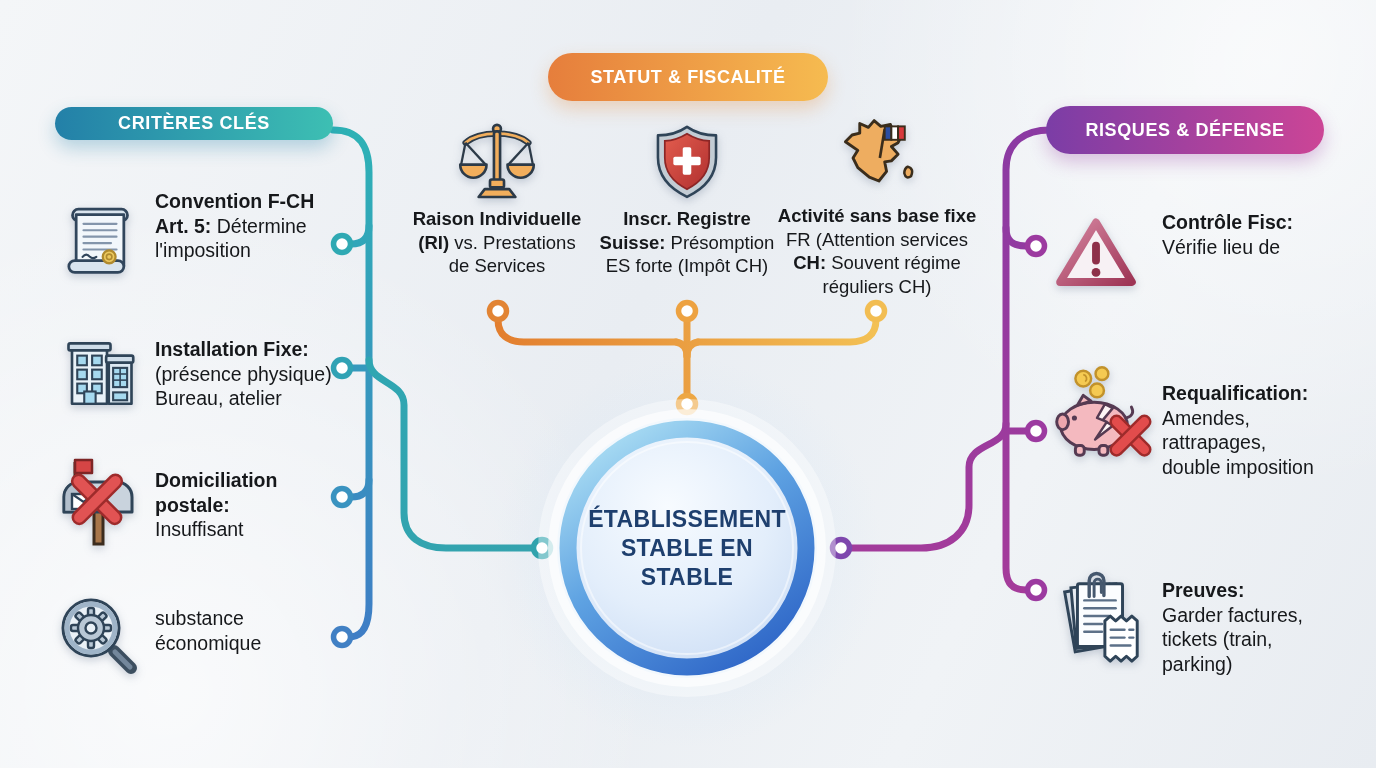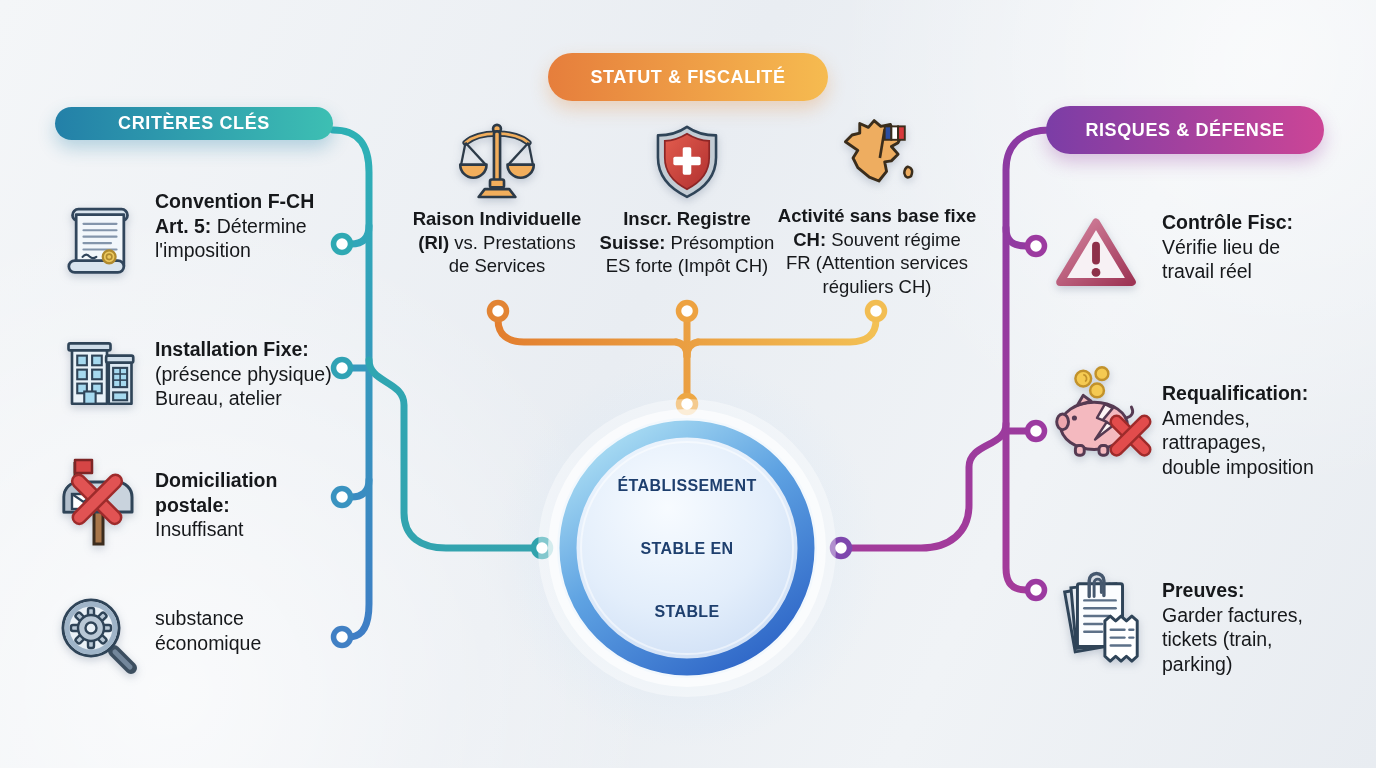--- a/index.html
+++ b/index.html
@@ -19,22 +19,22 @@
     background:linear-gradient(90deg,#e67e3c,#f6bb50);box-shadow:0 8px 18px rgba(230,140,60,.30);}
   .pill-right{left:1046px;top:106px;width:278px;height:48px;
     background:linear-gradient(90deg,#7b3da6,#cc4596);box-shadow:0 8px 18px rgba(150,60,160,.30);}
   .item{position:absolute;z-index:2;}
   .icon{filter:drop-shadow(0 3px 4px rgba(60,80,110,.25));}
   .txt{position:absolute;z-index:2;color:#16181b;font-size:19.5px;line-height:24.5px;}
   .txt .b{font-weight:700;}
   .txt-c{text-align:center;font-size:18.5px;line-height:23.5px;}
   .center-wrap{position:absolute;left:537px;top:398px;width:300px;height:300px;z-index:2;}
   .center-text{position:absolute;inset:0;display:flex;flex-direction:column;align-items:center;
-    justify-content:center;z-index:3;color:#1e3f6e;font-weight:700;font-size:16px;
-    line-height:29px;letter-spacing:.4px;text-align:center;gap:34px;}
+    justify-content:center;z-index:3;color:#1e3f6e;font-weight:700;font-size:23px;
+    line-height:29px;letter-spacing:.4px;text-align:center;}
 </style>
 </head>
 <body>
 
 <div class="canvas">
 
   <svg class="lines-svg" width="1376" height="768">
     <defs>
       <linearGradient id="lgTeal" gradientUnits="userSpaceOnUse" x1="369" y1="120" x2="369" y2="650">
         <stop offset="0" stop-color="#2db3b5"></stop>
@@ -280,22 +280,22 @@
     <div><span class="b">(RI)</span><span> vs. Prestations</span></div>
     <div><span class="b"></span><span>de Services</span></div>
   </div>
   <div class="txt txt-c" style="left:587px;top:207px;width:200px">
     <div><span class="b">Inscr. Registre</span><span></span></div>
     <div><span class="b">Suisse:</span><span> Présomption</span></div>
     <div><span class="b"></span><span>ES forte (Impôt CH)</span></div>
   </div>
   <div class="txt txt-c" style="left:770px;top:204px;width:214px">
     <div><span class="b">Activité sans base fixe</span><span></span></div>
+    <div><span class="b"></span><span>FR (Attention services</span></div>
     <div><span class="b">CH:</span><span> Souvent régime</span></div>
-    <div><span class="b"></span><span>FR (Attention services</span></div>
     <div><span class="b"></span><span>réguliers CH)</span></div>
   </div>
 
   <div class="item" style="left:1052px;top:212px">
     <svg class="icon" width="88" height="84" viewBox="0 0 96 96">
       <defs>
         <linearGradient id="warnG" x1="0" y1="0" x2="1" y2="1">
           <stop offset="0" stop-color="#d687a2"></stop>
             <stop offset="1" stop-color="#9e3555"></stop>
         </linearGradient>
@@ -350,21 +350,20 @@
         <line x1="64" y1="69" x2="78" y2="69"></line>
           <line x1="83" y1="69" x2="87" y2="69"></line>
         <line x1="64" y1="77" x2="84" y2="77"></line>
       </g>
     </svg>
   </div>
 
   <div class="txt" style="left:1162px;top:210px;width:195px">
     <div><span class="b">Contrôle Fisc:</span><span></span></div>
     <div><span class="b"></span><span>Vérifie lieu de</span></div>
-    <div><span class="b"></span><span>travail réel</span></div>
   </div>
   <div class="txt" style="left:1162px;top:381px;width:205px">
     <div><span class="b">Requalification:</span><span></span></div>
     <div><span class="b"></span><span>Amendes,</span></div>
     <div><span class="b"></span><span>rattrapages,</span></div>
     <div><span class="b"></span><span>double imposition</span></div>
   </div>
   <div class="txt" style="left:1162px;top:578px;width:195px">
     <div><span class="b">Preuves:</span><span></span></div>
     <div><span class="b"></span><span>Garder factures,</span></div>

